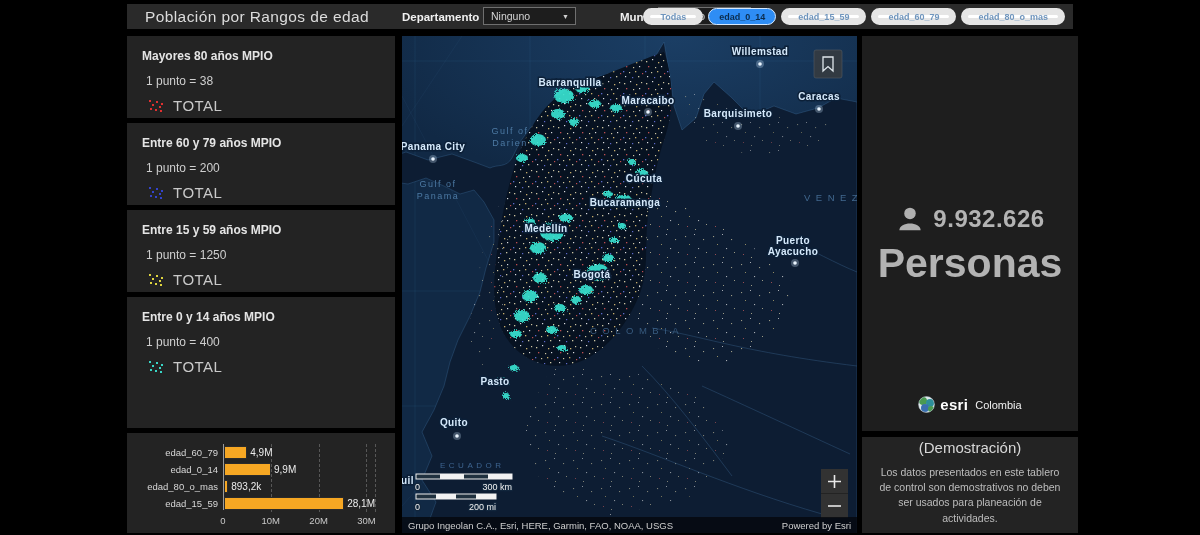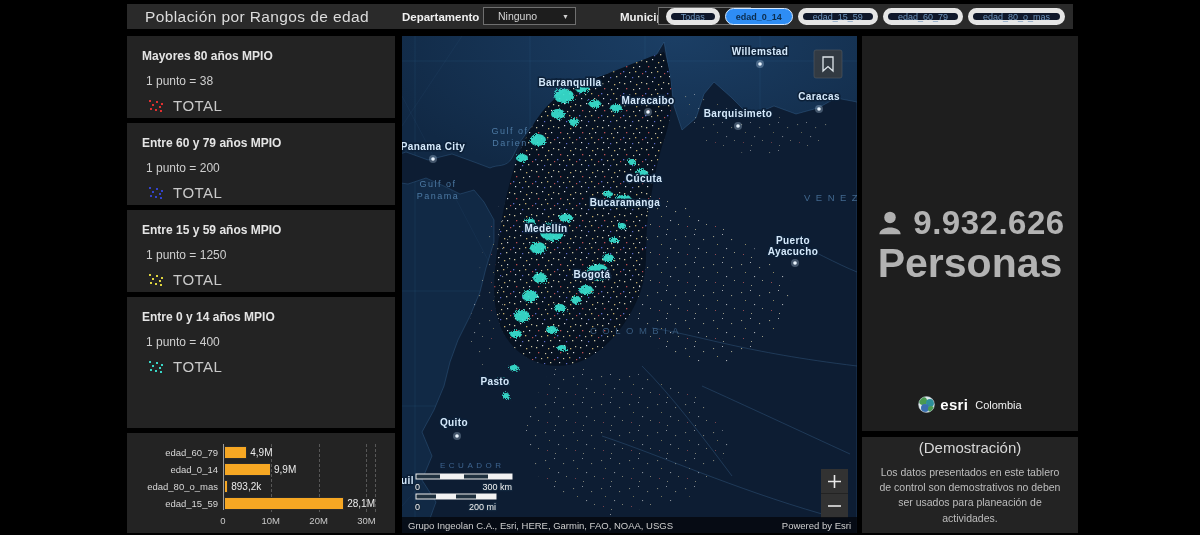--- a/index.html
+++ b/index.html
@@ -9,27 +9,27 @@
 
   
   .header { position:absolute; left:127px; top:4px; width:946px; height:25px; background:#2a2a2a;
             display:flex; align-items:center; }
   .hd-title { margin-left:18px; font-size:15.5px; letter-spacing:.4px; color:#dcdcdc; white-space:nowrap; }
   .hd-label { font-size:11.5px; font-weight:bold; color:#f0f0f0; white-space:nowrap; }
   .lbl-dep { position:absolute; left:275px; top:7px; }
   .lbl-mun { position:absolute; left:493px; top:7px; }
   .hd-select { position:absolute; top:3px; width:93px; height:18px; background:#1d1d1d;
                border:1px solid #6f6f6f; color:#d5d5d5; font-size:10.5px; display:flex;
-               align-items:center; padding-left:14px; cursor:pointer; }
+               align-items:center; padding-left:7px; cursor:pointer; }
   .sel-dep { left:356px; } .sel-mun { left:531px; }
   .hd-caret { position:absolute; right:6px; font-size:7px; color:#cfcfcf; }
   .btn-group { position:absolute; right:8px; top:4px; display:flex; gap:5px; }
   .fbtn { height:17px; padding:0 10px; display:flex; align-items:center; font-size:9px;
-          border-radius:9px; background:#0f172a; border:5px solid #e5e5e5; color:#6f95bd;
-          cursor:pointer; white-space:nowrap; }
+          border-radius:9px; background:#ffffff; border:7px solid #e5e5e5; color:#6f95bd;
+          cursor:pointer; white-space:nowrap;font-weight:bold; }
   .fbtn.selected { background:#2e8df5; border:1.5px solid #d6e9ff; color:#0b2d4e; font-weight:bold; }
 
   
   .legend { position:absolute; left:127px; top:36px; width:268px; height:392px;
             display:flex; flex-direction:column; gap:5px; }
   .card { background:#232323; height:82px; padding:13px 15px 0 15px; }
   .card:last-child { flex:1; }
   .lg-title { font-size:12px; font-weight:bold; color:#e5e5e5; }
   .lg-ratio { font-size:12px; color:#cfcfcf; margin:11px 0 0 4px; }
   .lg-row { display:flex; align-items:center; gap:9px; margin:9px 0 0 6px; }
@@ -67,21 +67,21 @@
   .country { font-size:9.5px; fill:#41688f; letter-spacing:5.5px; }
   .country-sm { font-size:8px; fill:#3d6490; letter-spacing:3.5px; }
   .sblabel { font-size:9px; fill:#f0f0f0; paint-order:stroke; stroke:#12263c; stroke-width:2.5px; }
   .attrtext { font-size:9.5px; fill:#cfcfcf; }
   .zoomglyph { stroke:#e8e8e8; stroke-width:1.6; }
 
   
   .bigpanel { position:absolute; left:862px; top:36px; width:216px; height:395px; background:#1e1e1e; }
   .ind-row { position:absolute; top:168px; width:100%; display:flex; justify-content:center;
              align-items:center; gap:8px; }
-  .ind-value { font-size:33px; font-weight:bold; color:#b3b3b3; letter-spacing:.5px; }
+  .ind-value { font-size:24px; font-weight:bold; color:#b3b3b3; letter-spacing:.5px; }
   .ind-label { position:absolute; top:204px; width:100%; text-align:center;
                font-size:41px; font-weight:600; color:#b3b3b3; }
   .esri-row { position:absolute; bottom:18px; width:100%; display:flex; justify-content:center;
               align-items:center; gap:5px; }
   .esri-word { font-size:15px; font-weight:bold; color:#fff; letter-spacing:.3px; }
   .esri-suffix { font-size:11px; color:#efefef; margin-left:2px; }
   .notepanel { position:absolute; left:862px; top:437px; width:216px; height:96px; background:#232323;
                text-align:center; padding:2px 13px 0 13px; }
   .note-title { font-size:15px; color:#d8d8d8; }
   .note-body { font-size:10.5px; color:#bdbdbd; line-height:1.45; margin-top:9px; }

